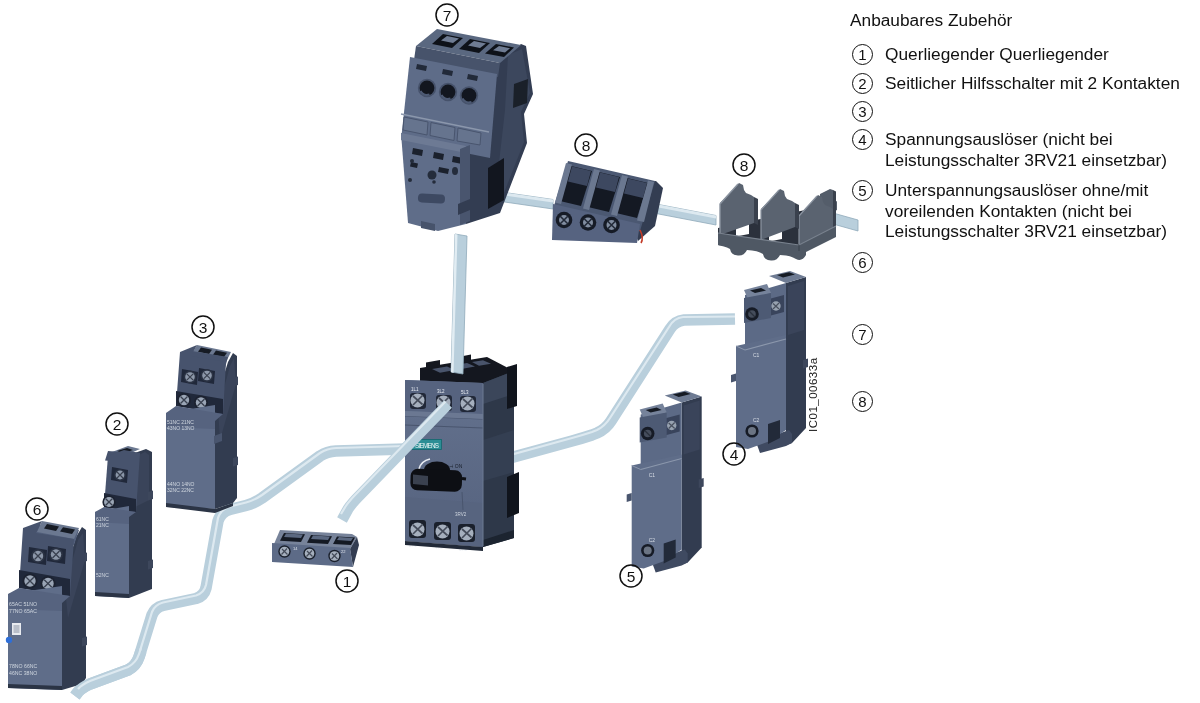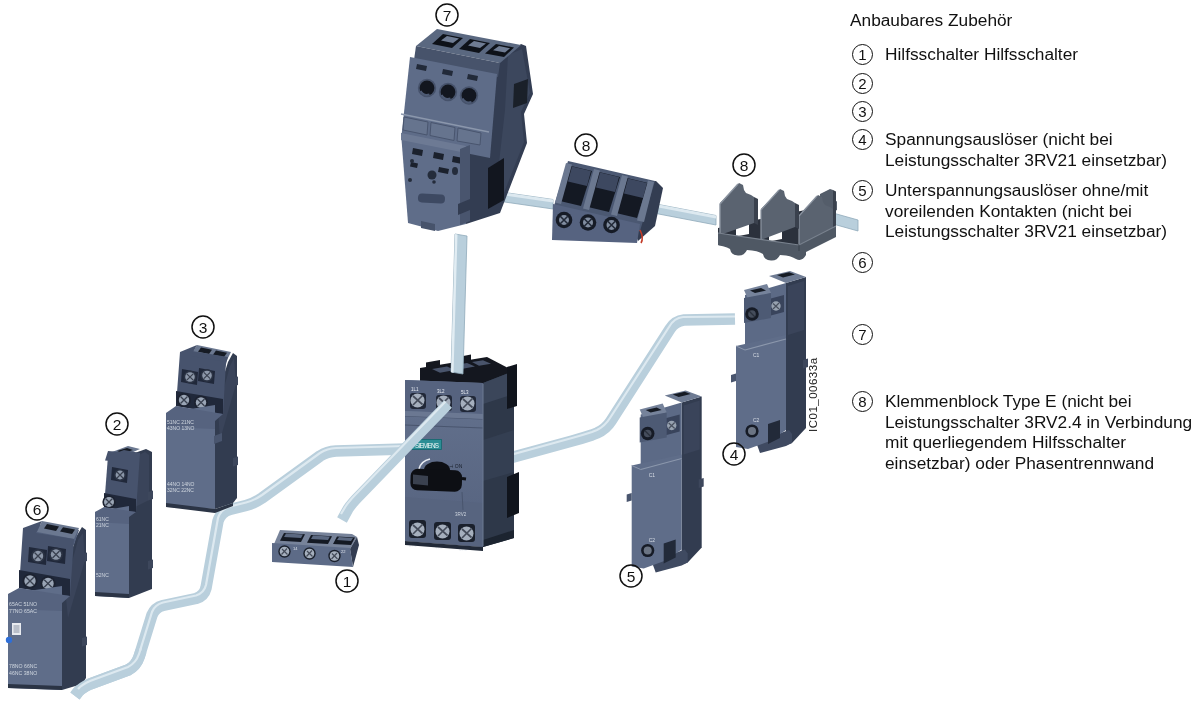--- a/index.html
+++ b/index.html
@@ -419,43 +419,43 @@
  <text x="37" y="514.5">6</text>
  <text x="347" y="586.5">1</text>
  <text x="734" y="459.5">4</text>
  <text x="631" y="581.5">5</text>
 </g>
 </svg>
 <div id="legend">
  <div class="hd">Anbaubares Zubehör</div>
  <div class="item" style="top:44px">
         <span class="num">1</span>
-        <div class="tx">Hilfsschalter Hilfsschalter</div>
+        <div class="tx">Querliegender Querliegender</div>
       </div>
  <div class="item" style="top:73px">
         <span class="num">2</span>
+        <div class="tx">Seitlicher Hilfsschalter mit 2 Kontakten</div>
       </div>
  <div class="item" style="top:101px">
         <span class="num">3</span>
       </div>
  <div class="item" style="top:129px">
         <span class="num">4</span>
         <div class="tx">Spannungsauslöser (nicht bei<br>Leistungsschalter 3RV21 einsetzbar)</div>
       </div>
  <div class="item" style="top:180px">
         <span class="num">5</span>
         <div class="tx">Unterspannungsauslöser ohne/mit<br>voreilenden Kontakten (nicht bei<br>Leistungsschalter 3RV21 einsetzbar)</div>
       </div>
  <div class="item" style="top:252px">
         <span class="num">6</span>
       </div>
  <div class="item" style="top:324px">
         <span class="num">7</span>
       </div>
  <div class="item" style="top:391px">
         <span class="num">8</span>
-        <div class="tx">Klemmenblock Type E (nicht bei<br>Leistungsschalter 3RV2.4 in Verbindung<br>mit querliegendem Hilfsschalter<br>einsetzbar) oder Phasentrennwand</div>
       </div>
 </div>
 <div id="vcap" style="position:absolute;left:791px;top:354px;width:80px;height:80px;">
  <div style="transform:rotate(-90deg);transform-origin:0 0;position:absolute;left:16px;top:78px;font-size:11.5px;letter-spacing:0.5px;color:#222;white-space:nowrap;">IC01_00633a</div>
 </div>
 </div>
 
 </body></html>

